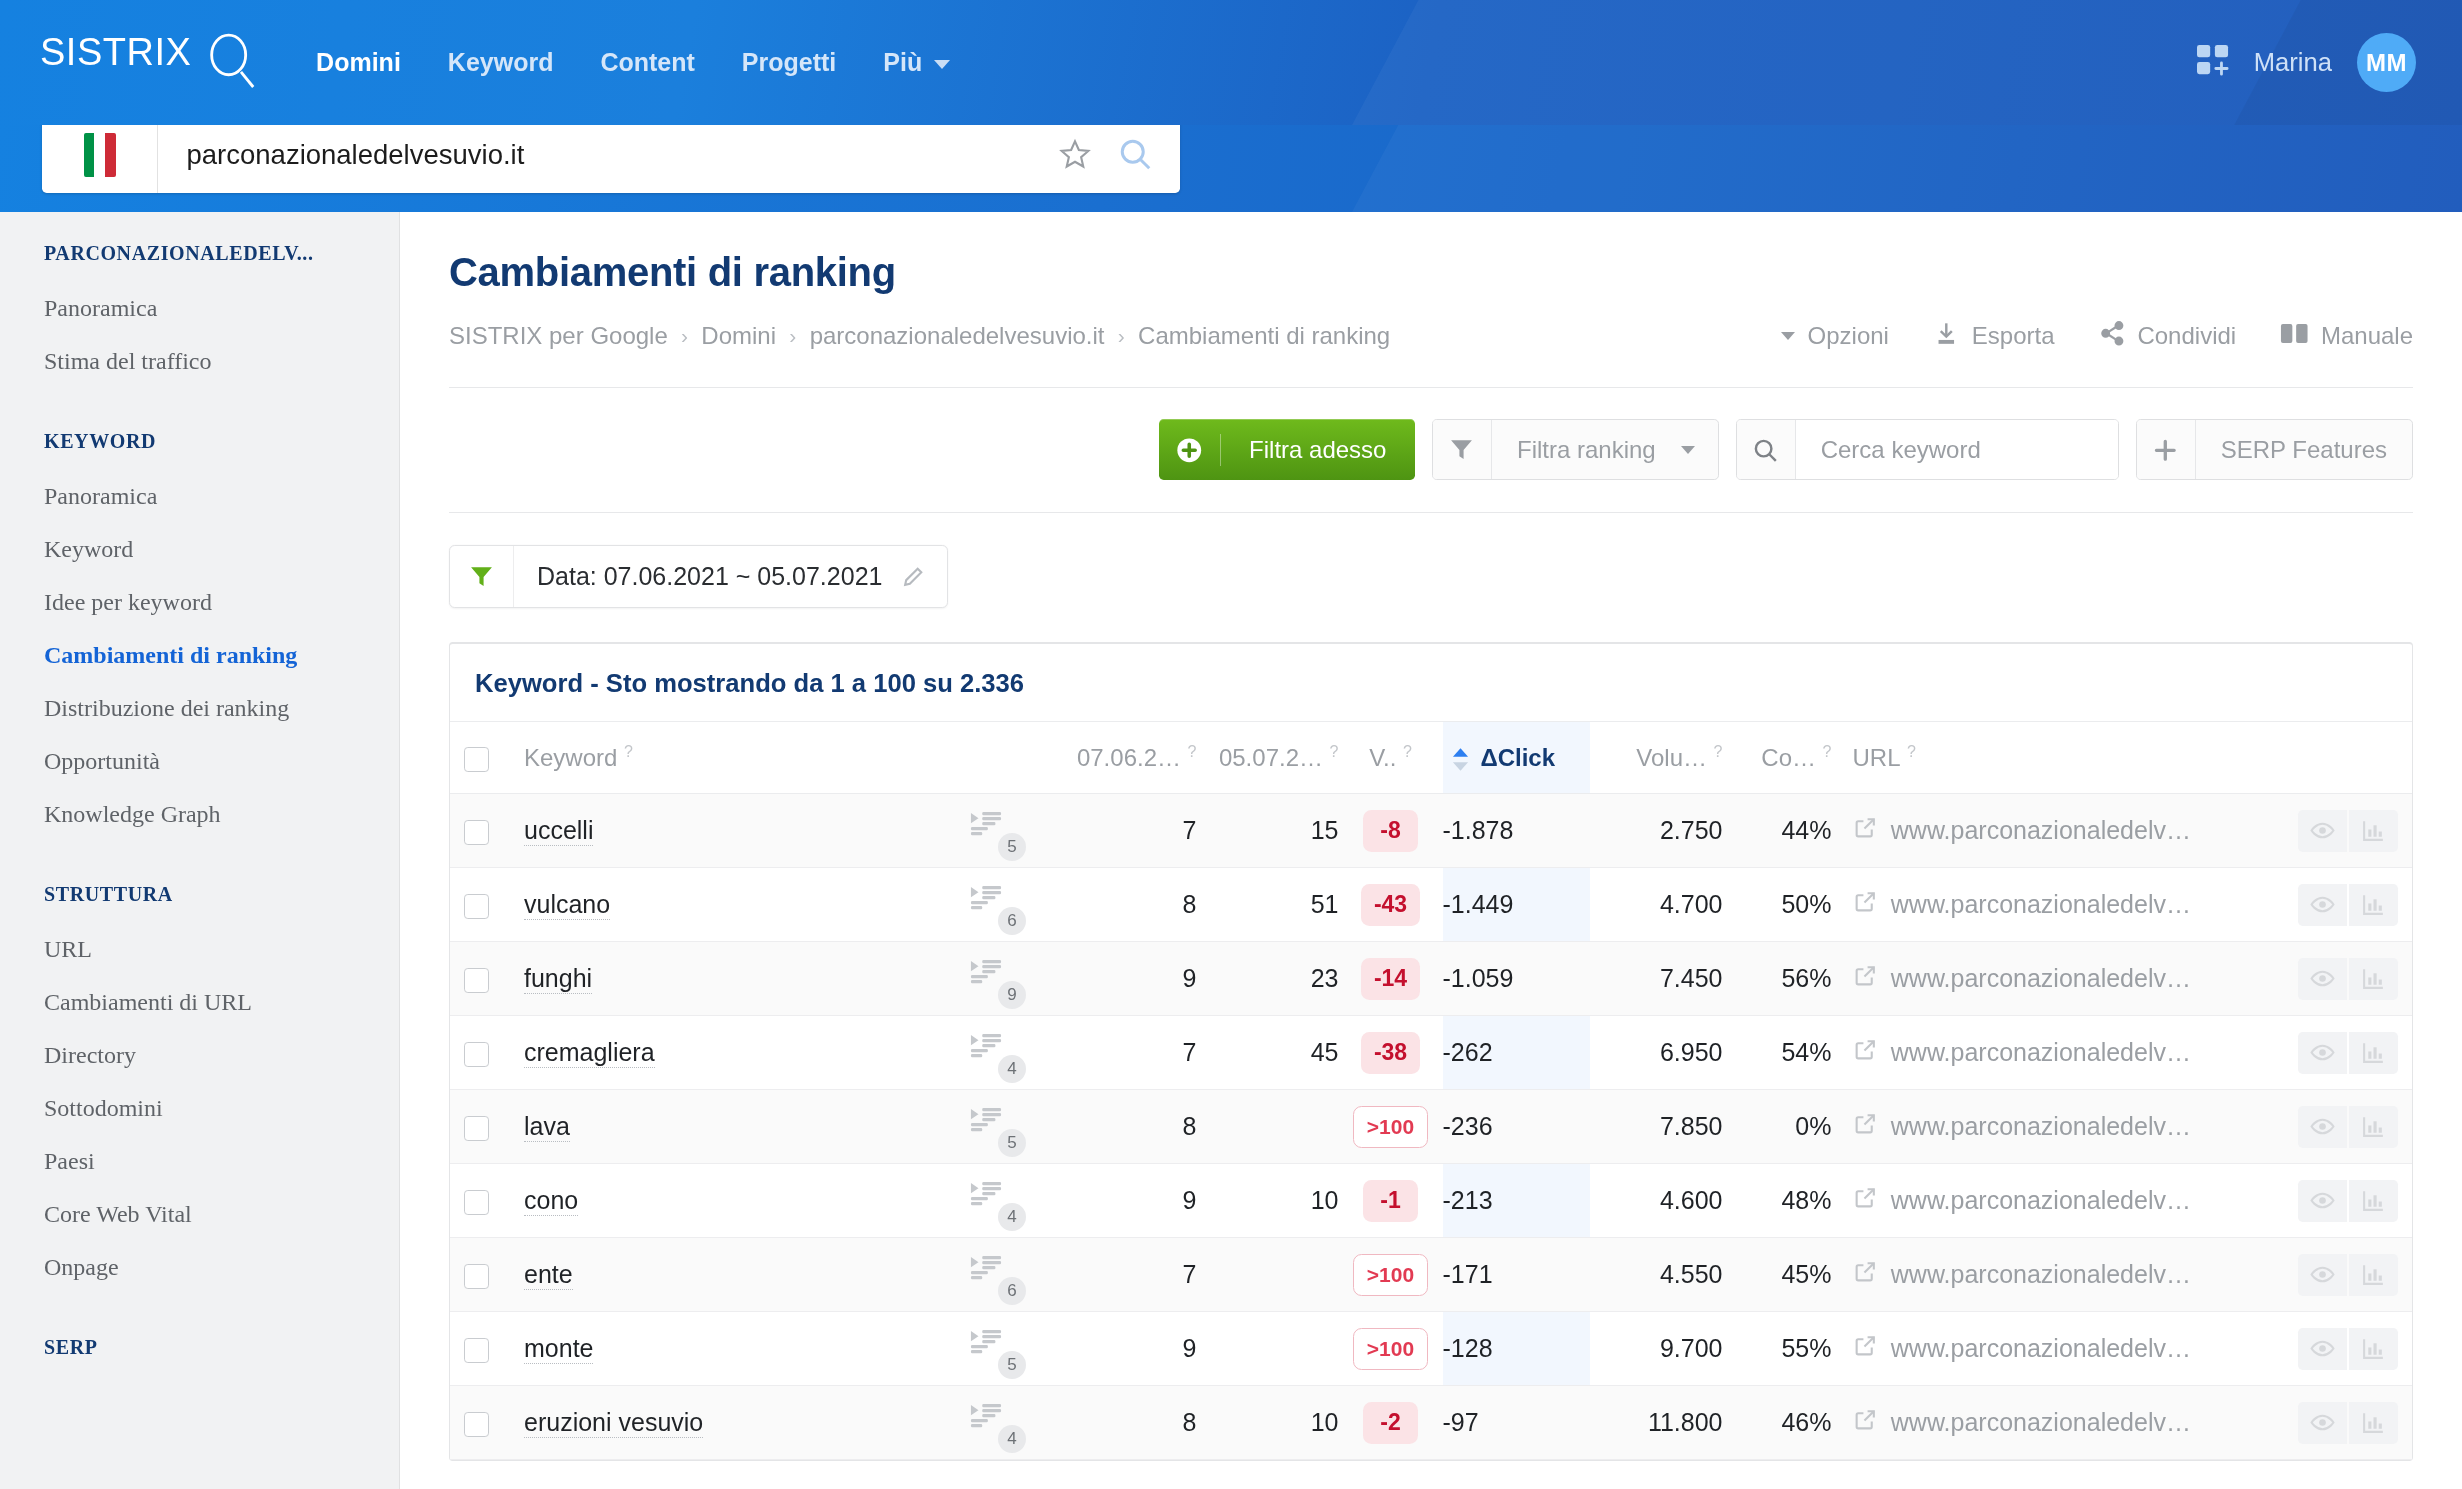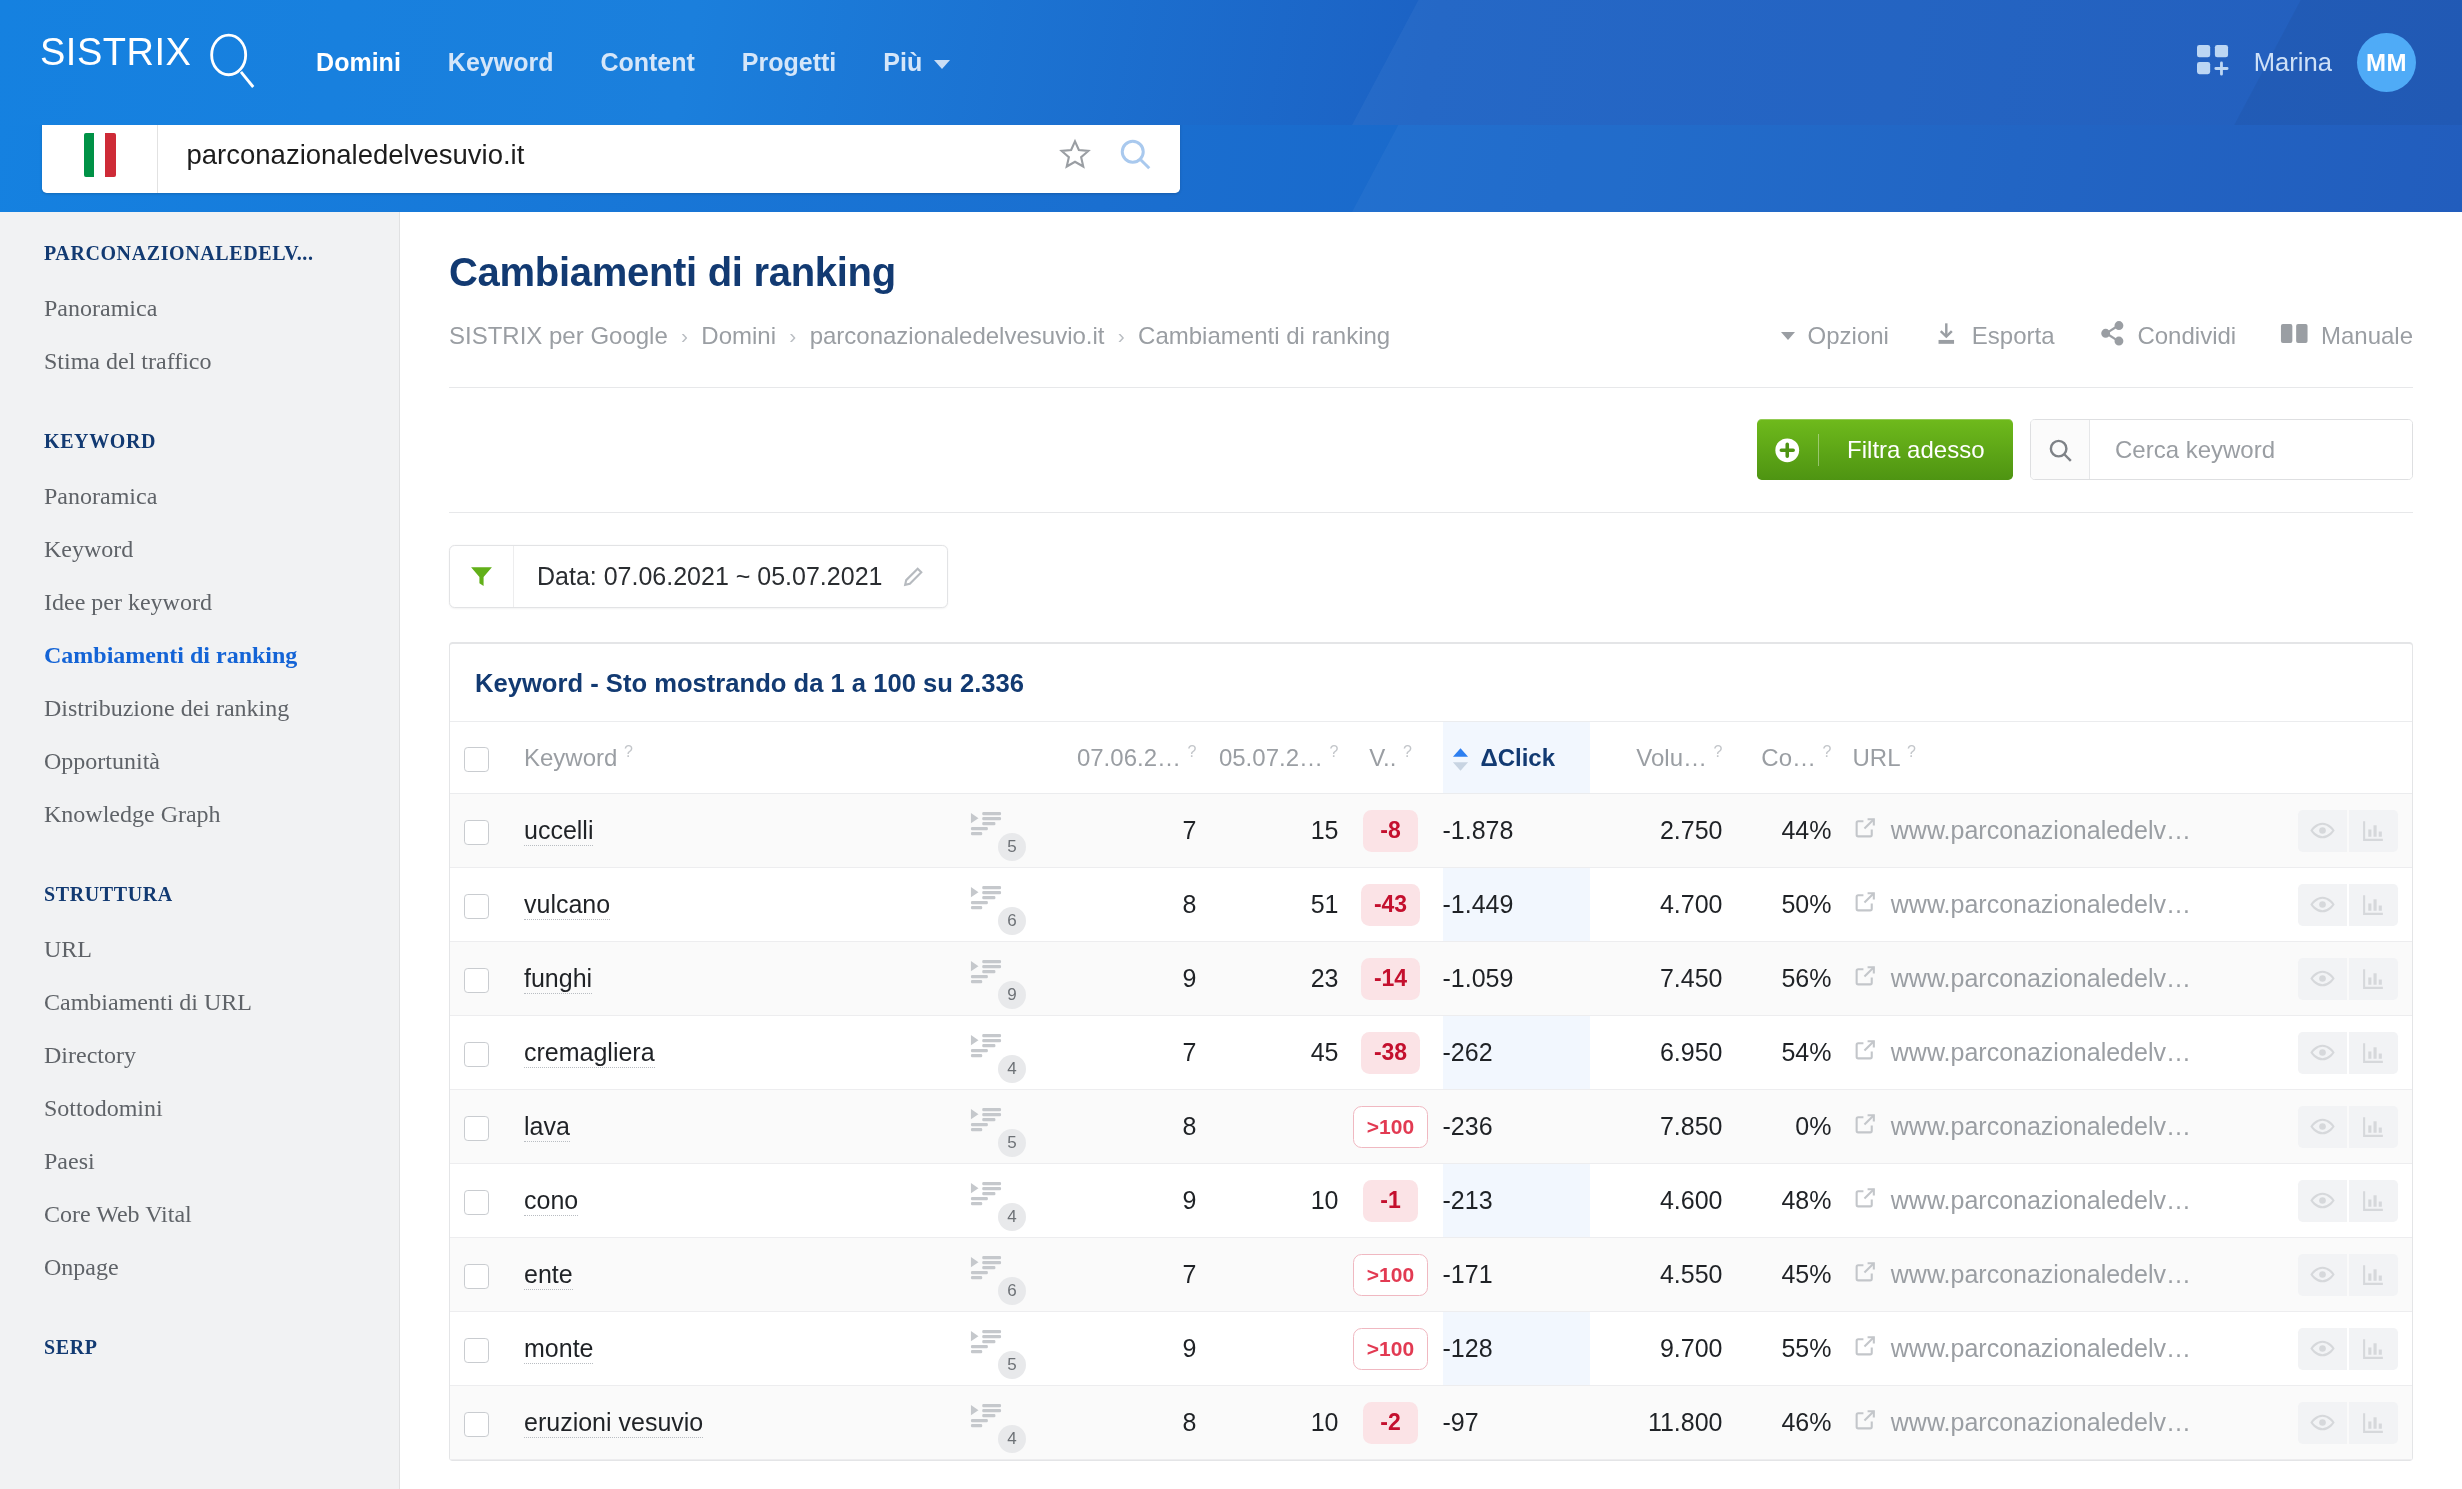--- a/index.html
+++ b/index.html
@@ -380,31 +380,48 @@
         <span class="ic">
           <svg width="28.5" height="28.5" viewBox="0 0 24 24">
               <circle cx="12" cy="12" r="10" fill="#fff"></circle>
               <path d="M12 7v10M7 12h10" stroke="#4e9412" stroke-width="3" stroke-linecap="round"></path>
             </svg>
         </span>
         <span class="sep"></span>
         <span class="lbl">Filtra adesso</span>
       </div>
 
+      <div class="ctl">
+        <span class="ic">
+          <svg width="25" height="25" viewBox="0 0 24 24">
+              <polygon points="2,3 22,3 14,12.5 14,21 10,18.5 10,12.5" fill="#9a9ea3"></polygon>
+            </svg>
+        </span>
+        <span class="lbl">Filtra ranking</span>
+        <i class="caret"></i>
+      </div>
 
       <div class="ctl">
         <span class="ic">
           <svg width="26.6" height="26.6" viewBox="0 0 24 24" fill="none" stroke="#7e8287" stroke-width="2.2">
               <circle cx="10.5" cy="10.5" r="7"></circle>
               <line x1="15.8" y1="15.8" x2="21.5" y2="21.5"></line>
             </svg>
         </span>
         <span class="lbl white">Cerca keyword</span>
       </div>
 
+      <div class="ctl">
+        <span class="ic">
+          <svg width="26.6" height="26.6" viewBox="0 0 24 24">
+              <path d="M12 4v16M4 12h16" stroke="#9a9ea3" stroke-width="3" stroke-linecap="round"></path>
+            </svg>
+        </span>
+        <span class="lbl">SERP Features</span>
+      </div>
     </div>
 
     <div class="divider2"></div>
 
     <div class="chiprow">
       <div class="chip">
         <span class="ic">
           <svg width="25" height="25" viewBox="0 0 24 24">
               <polygon points="2,3 22,3 14,12.5 14,21 10,18.5 10,12.5" fill="#62b019"></polygon>
             </svg>

